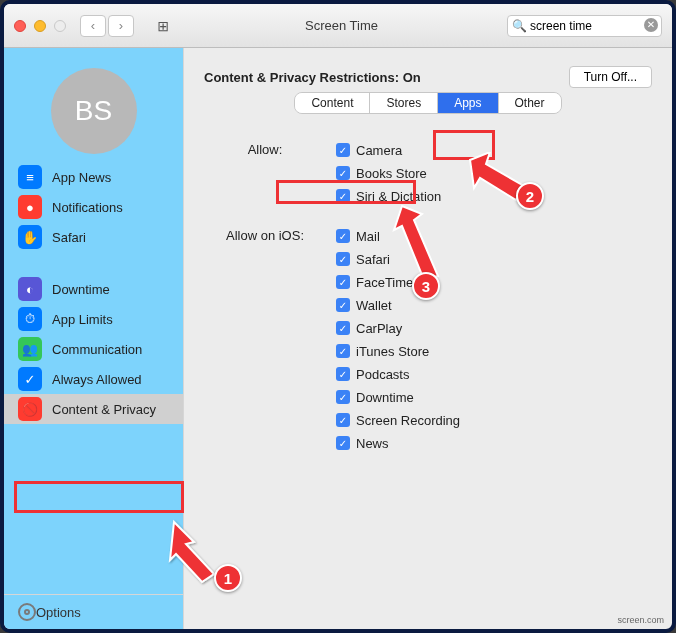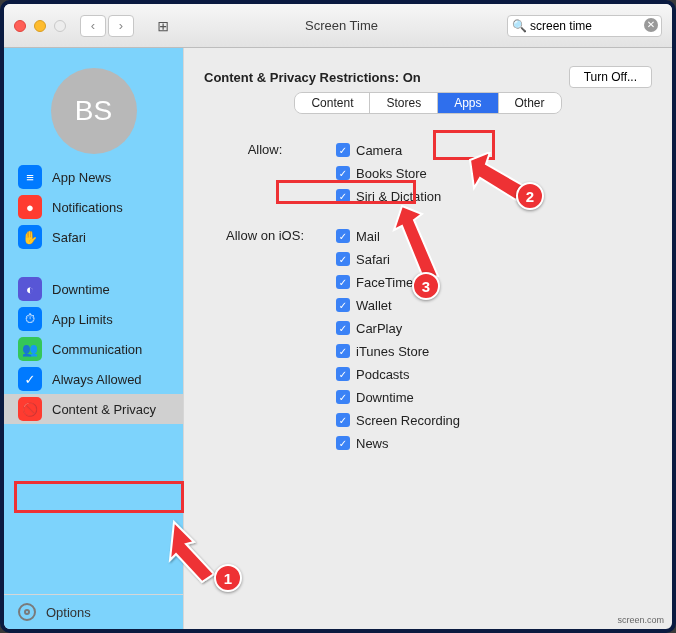--- a/index.html
+++ b/index.html
@@ -22,21 +22,21 @@
   .body { display:flex; height:calc(100% - 44px); }
   .sidebar { width:180px; background:#7dd3fc; border-right:1px solid #d6d6d6; display:flex; flex-direction:column; padding-top:20px; }
   .avatar { width:86px; height:86px; border-radius:50%; background:#b8b8b8; color:#fff; font-size:28px; display:flex; align-items:center; justify-content:center; margin:0 auto 8px; font-weight:300;}
   .username { text-align:center; font-size:13px; color:#333; margin-bottom:24px;}
   .side-list { list-style:none; }
   .side-item { display:flex; align-items:center; gap:10px; padding:5px 14px; font-size:13px; color:#222; height:30px; cursor:default;}
   .side-item.selected { background:#d0d0d0; }
   .side-gap { height:22px; }
   .sicon-box { width:24px; height:24px; border-radius:5px; display:flex; align-items:center; justify-content:center; font-size:13px; color:#fff; flex-shrink:0;}
   .blue{background:#007aff;} .orange{background:#ff3b30;} .purple{background:#5856d6;} .green{background:#34c759;} .red2{background:#ff3b30;}
-  .side-foot { margin-top:auto; border-top:1px solid #d6d6d6; padding:8px 14px; display:flex; align-items:center; gap:10px; font-size:13px; color:#333;}
+  .side-foot { margin-top:auto; border-top:1px solid #d6d6d6; padding:8px 14px; display:flex; align-items:center; font-size:13px; color:#333;}
   .gear { width:18px; height:18px; border:2px solid #7a7a7a; border-radius:50%; position:relative;}
   .gear:before{content:"";position:absolute;inset:4px;border:2px solid #7a7a7a;border-radius:50%;}
   .main { flex:1; padding:18px 20px; position:relative; }
   .hrow { display:flex; align-items:center; gap:12px; margin-bottom:4px;}
   .htitle { font-size:13px; font-weight:600; color:#222;}
   .hdesc { font-size:11px; color:#666; margin-bottom:24px;}
   .toffbtn { margin-left:auto; height:22px; padding:0 14px; background:#fff; border:1px solid #c7c7c7; border-radius:4px; font-size:12px;}
   .seg { display:flex; margin:0 auto 26px; width:fit-content; border:1px solid #c7c7c7; border-radius:8px; overflow:hidden;}
   .seg .tab { padding:3px 16px; font-size:12px; background:#fff; border-right:1px solid #c7c7c7; color:#222;}
   .seg .tab:last-child{border-right:none;}

